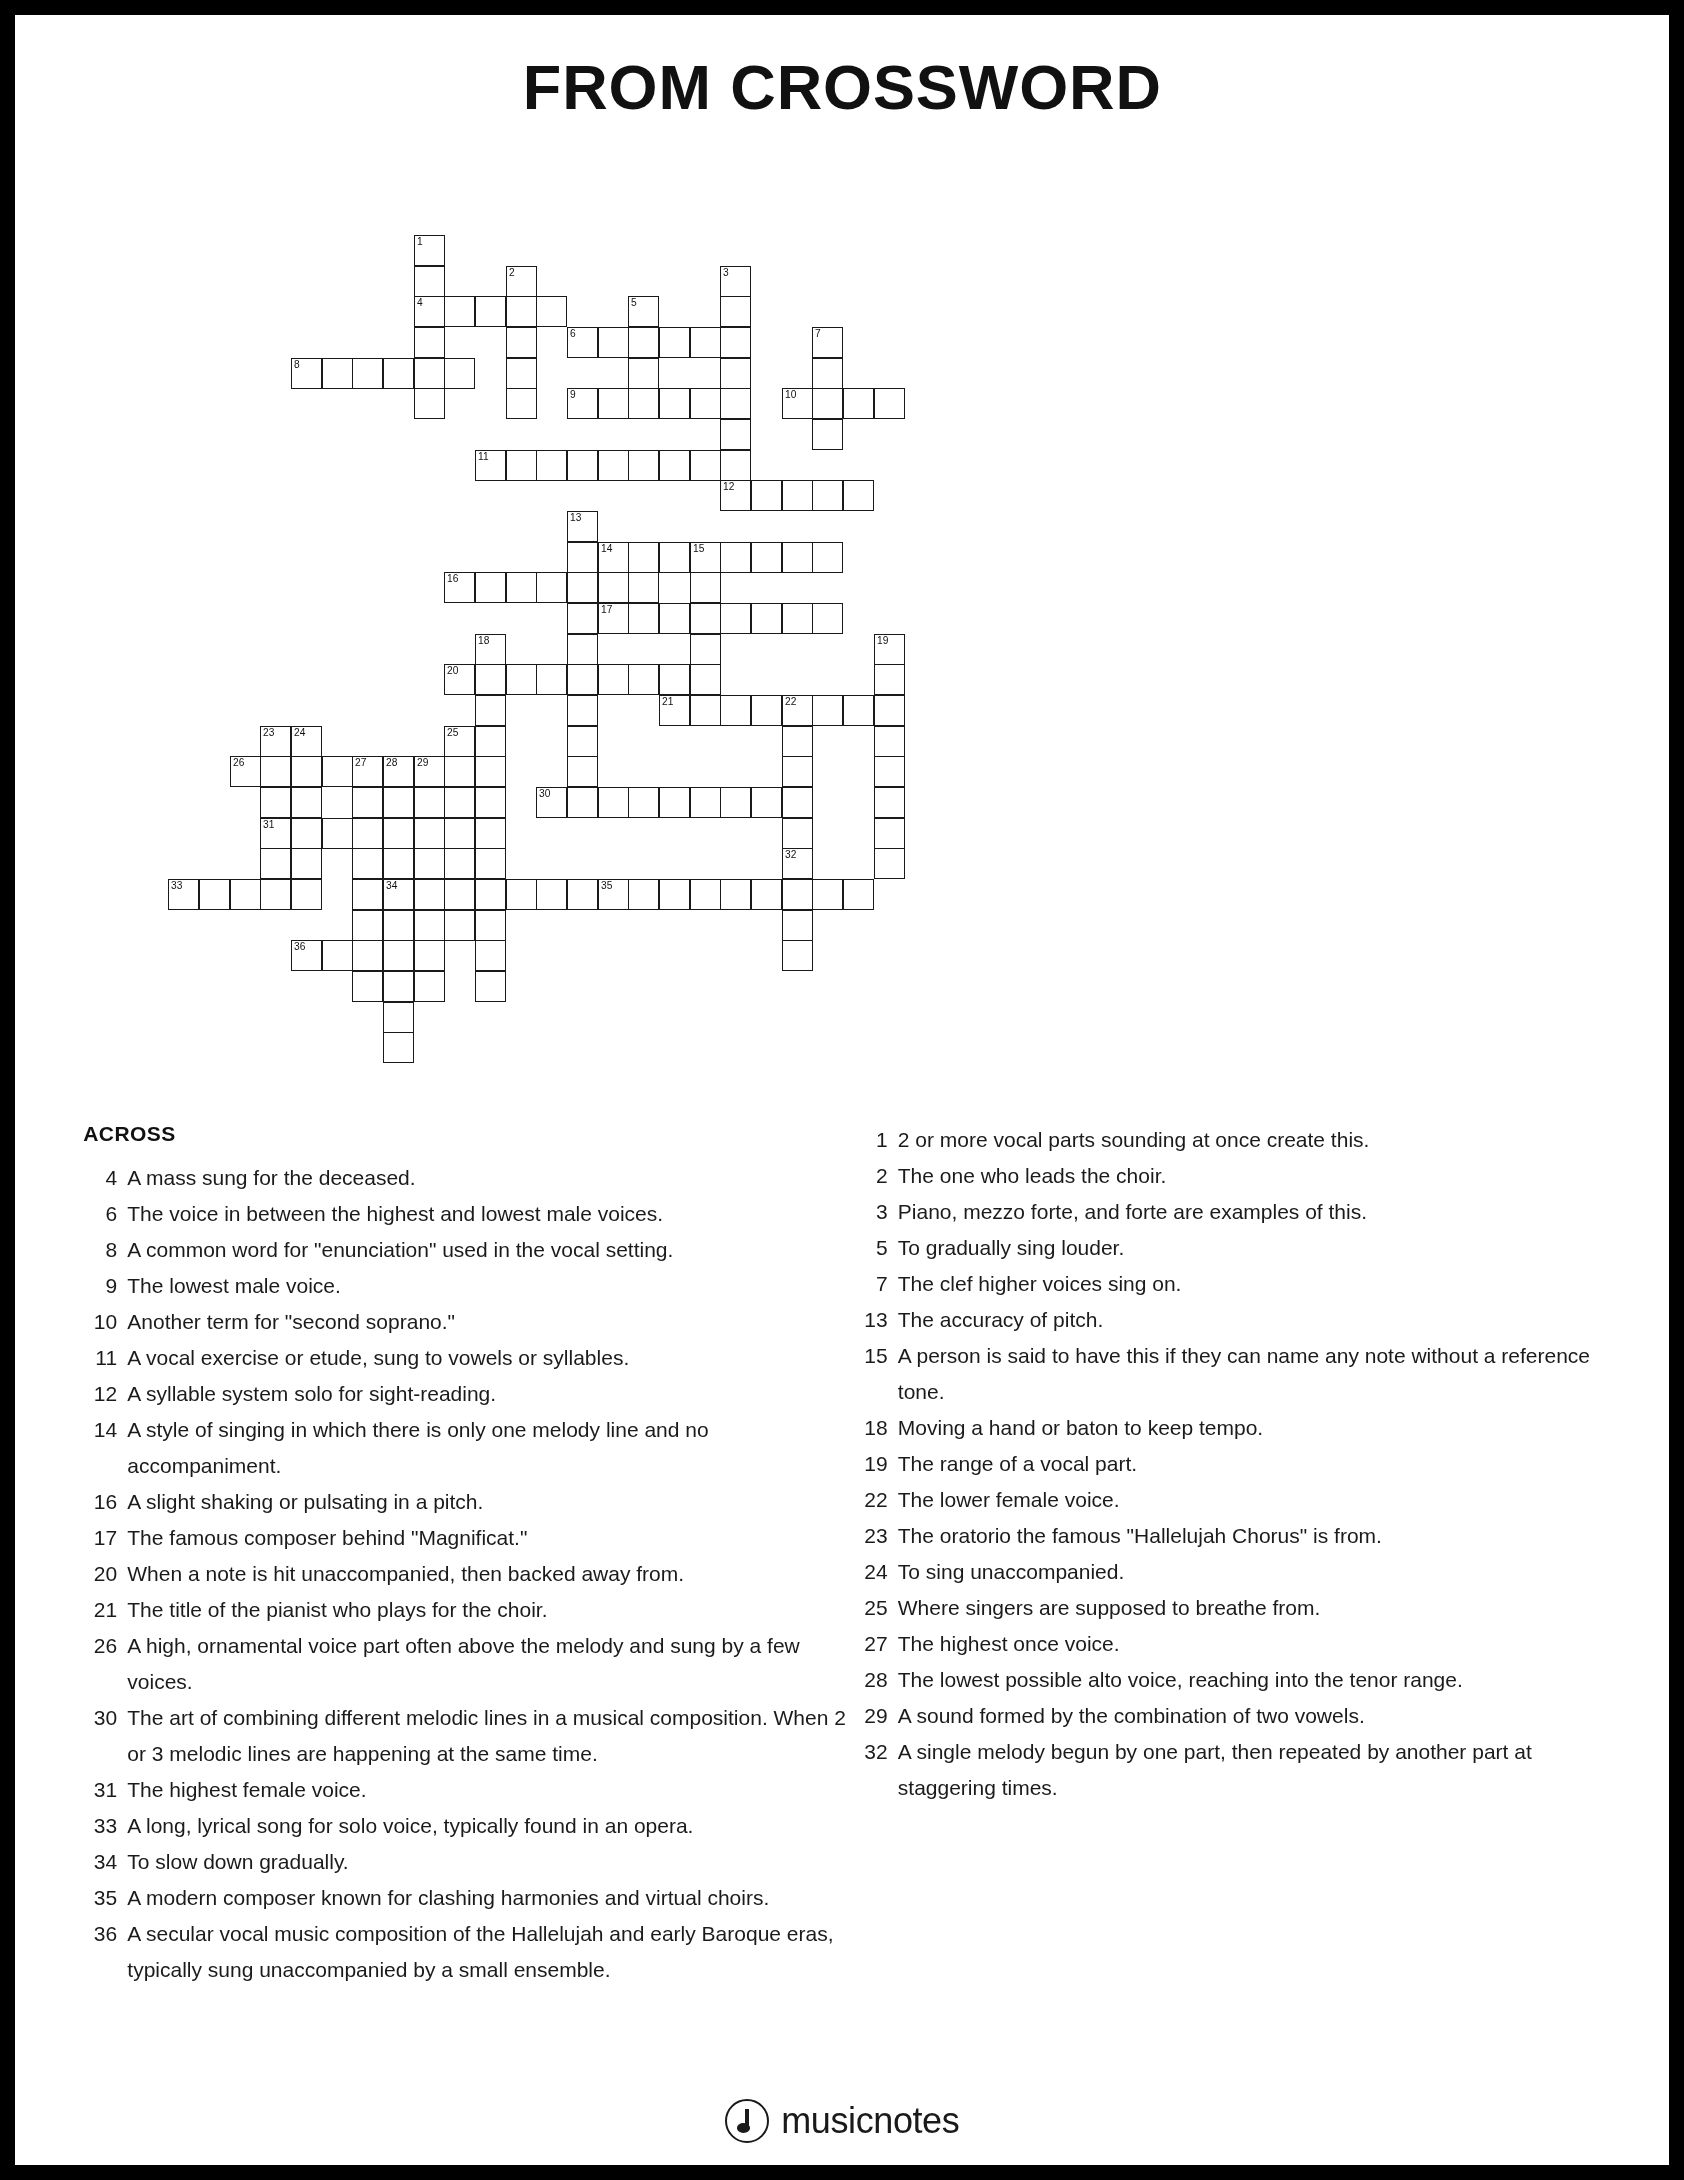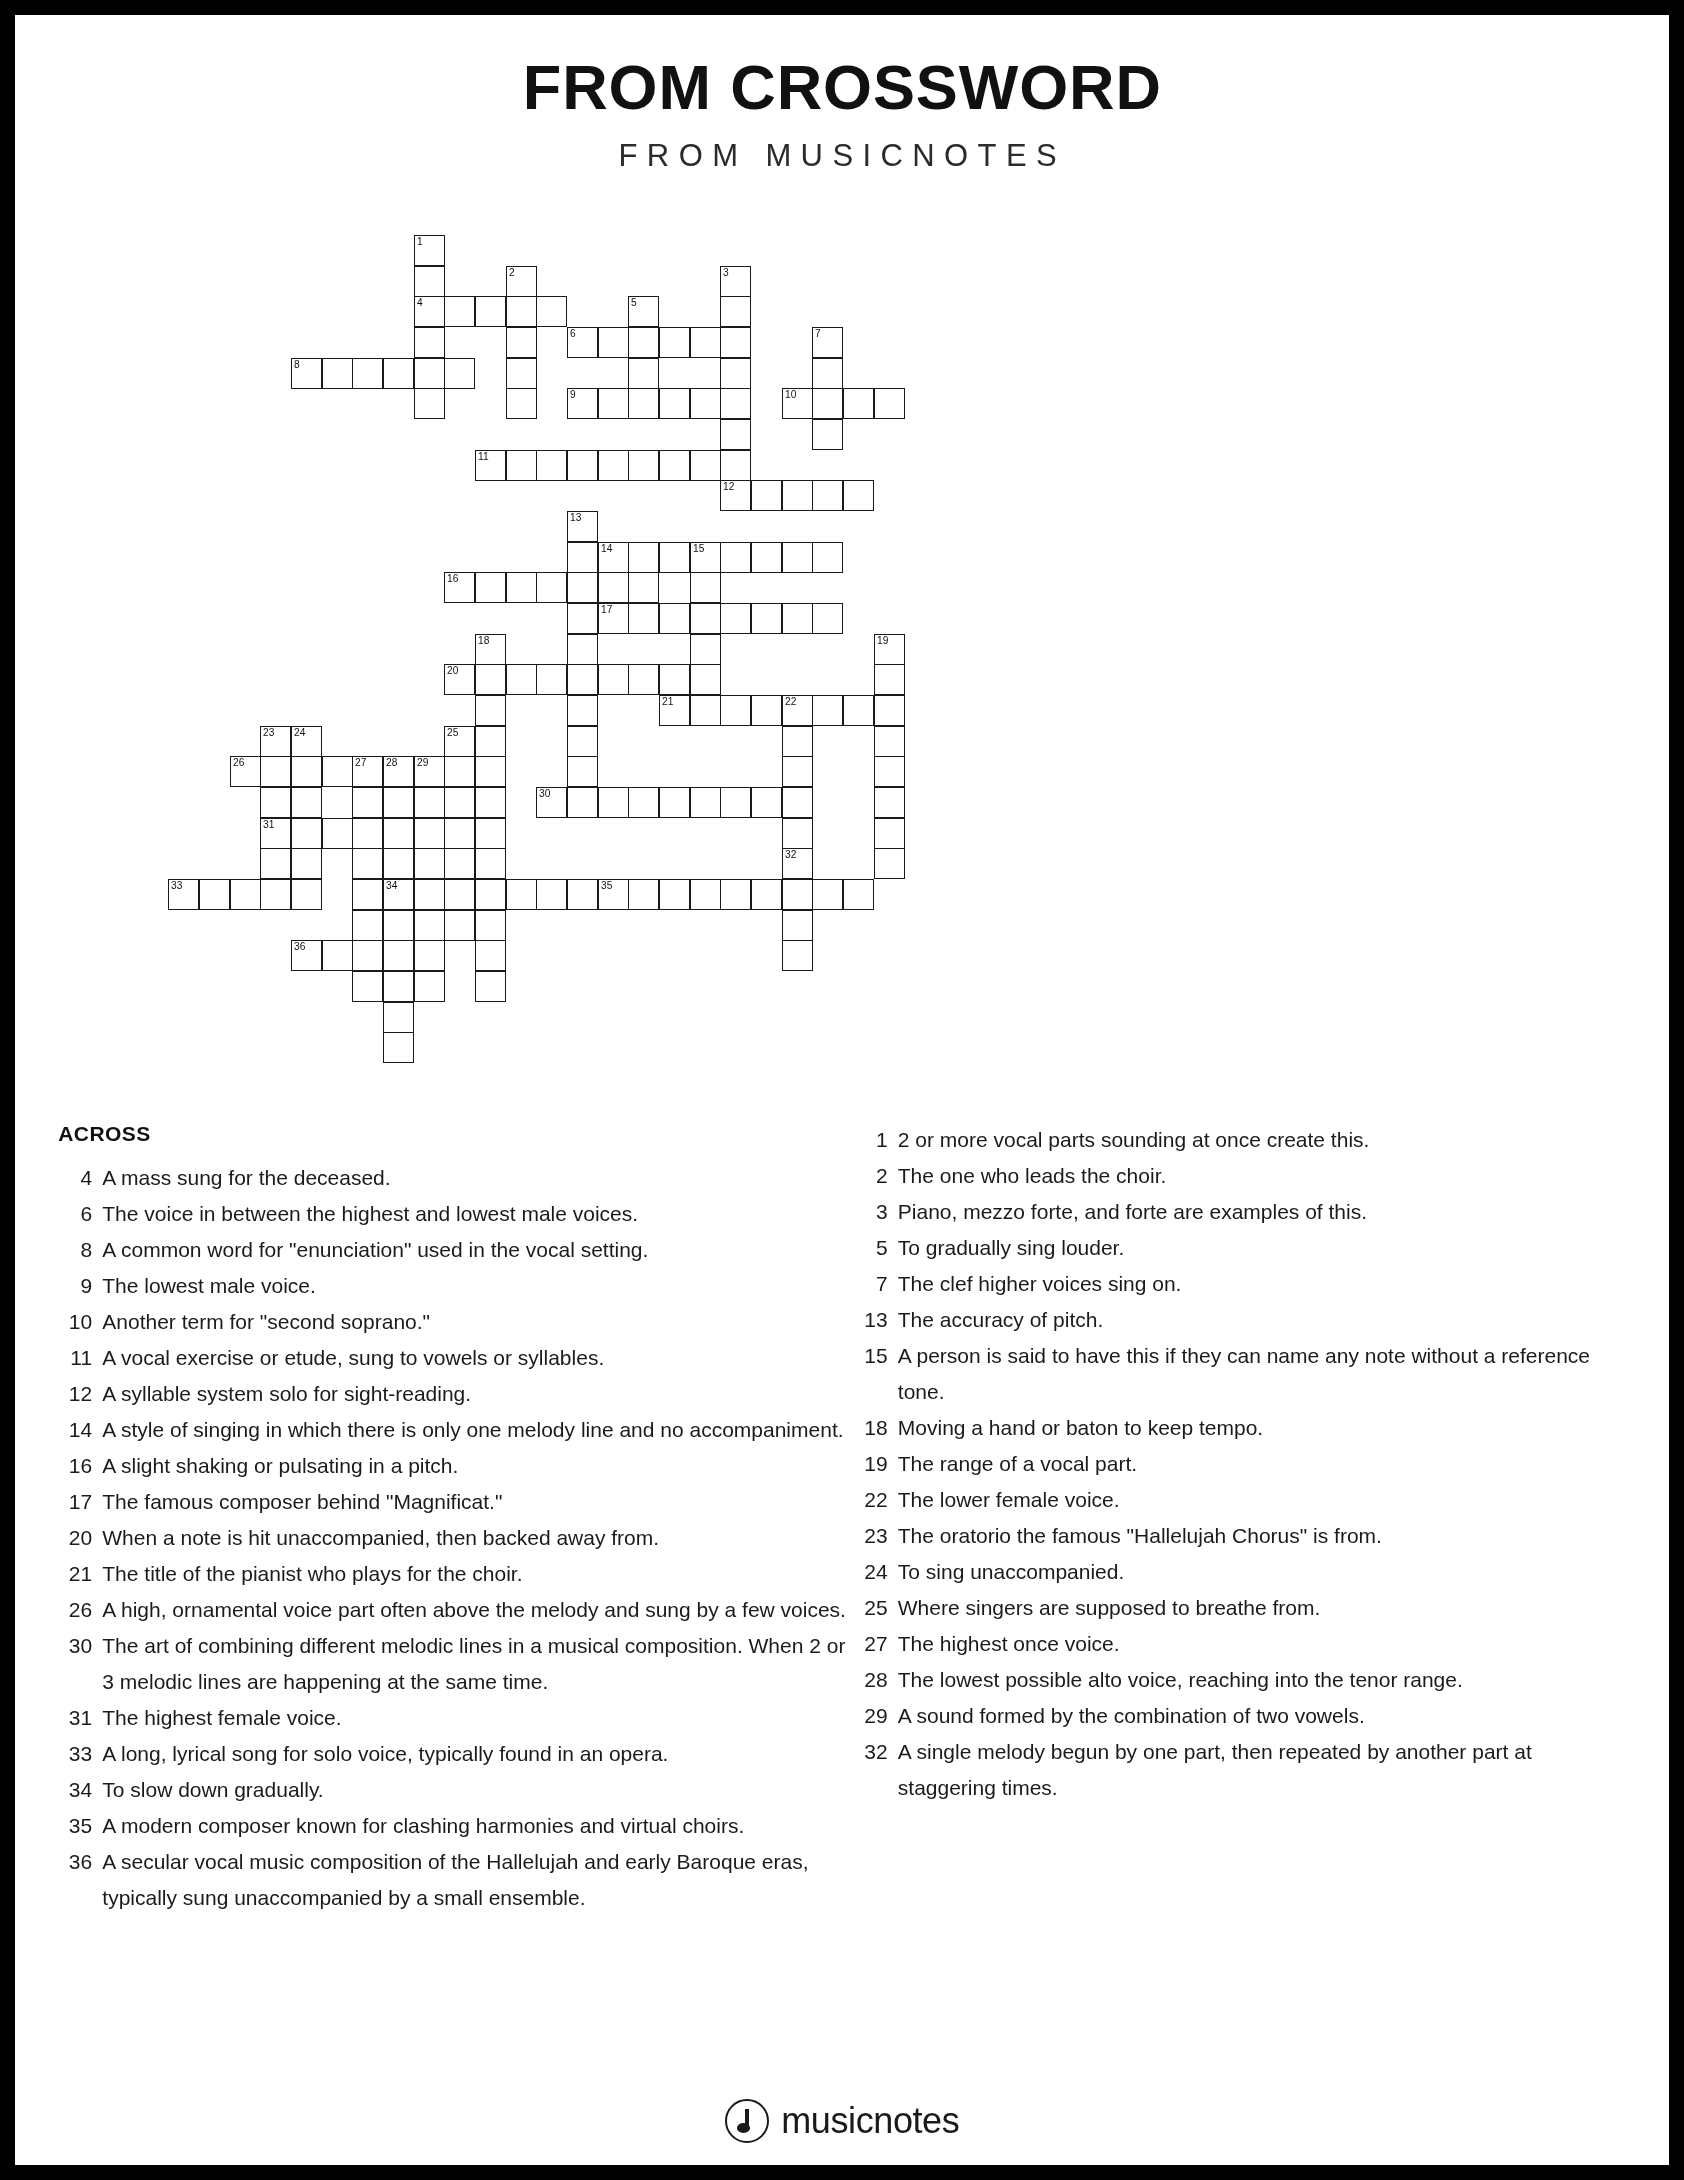--- a/index.html
+++ b/index.html
@@ -72,21 +72,21 @@
     top: 1107px;
     left: 0;
     width: 1654px;
     font-size: 0;
   }
   .col {
     display: inline-block;
     vertical-align: top;
     font-size: 0;
   }
-  .col-across { width: 835px; padding-left: 43px; box-sizing: border-box; }
+  .col-across { width: 835px; padding-left: 68px; box-sizing: border-box; }
   .col-down   { width: 767px; padding-left: 8.5px; box-sizing: border-box; }
   .col-head {
     font-size: 21px;
     font-weight: bold;
     color: #111;
     letter-spacing: 0.4px;
     margin-bottom: 13.6px;
   }
   .clue {
     font-size: 21px;
@@ -150,21 +150,20 @@
     color: #1a1a1a;
     letter-spacing: -0.4px;
   }
 </style>
 </head>
 <body>
 
 <div class="page">
 
   <div class="title">FROM CROSSWORD</div>
-  <div class="subtitle">FROM MUSICNOTES</div>
 
   <div id="grid-wrap">
       <div class="cell" style="left: 399px; top: 0px;">
         <span class="num">1</span>
       </div>
       <div class="cell" style="left: 399px; top: 31px;"></div>
       <div class="cell" style="left: 399px; top: 61px;">
         <span class="num">4</span>
       </div>
       <div class="cell" style="left: 399px; top: 92px;"></div>

